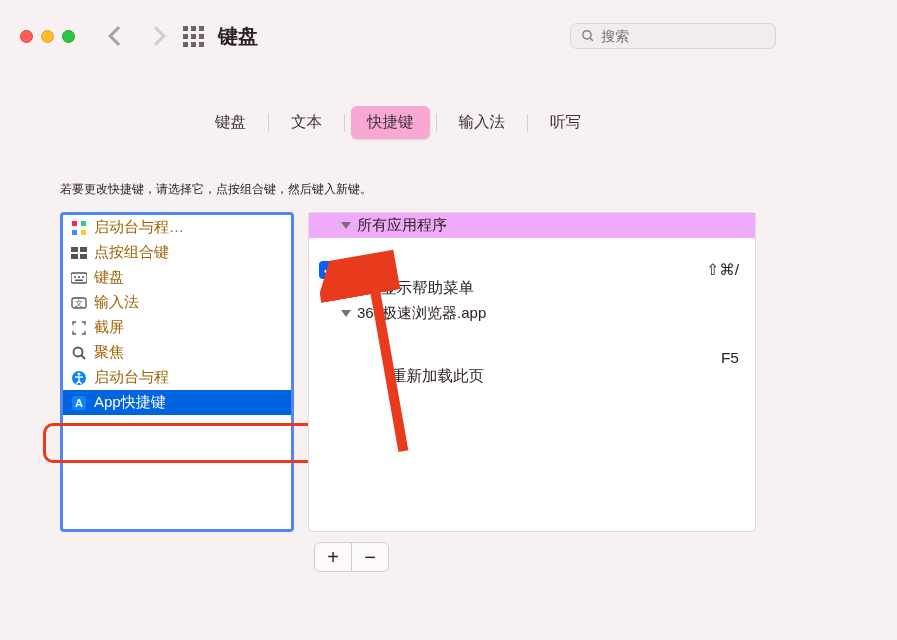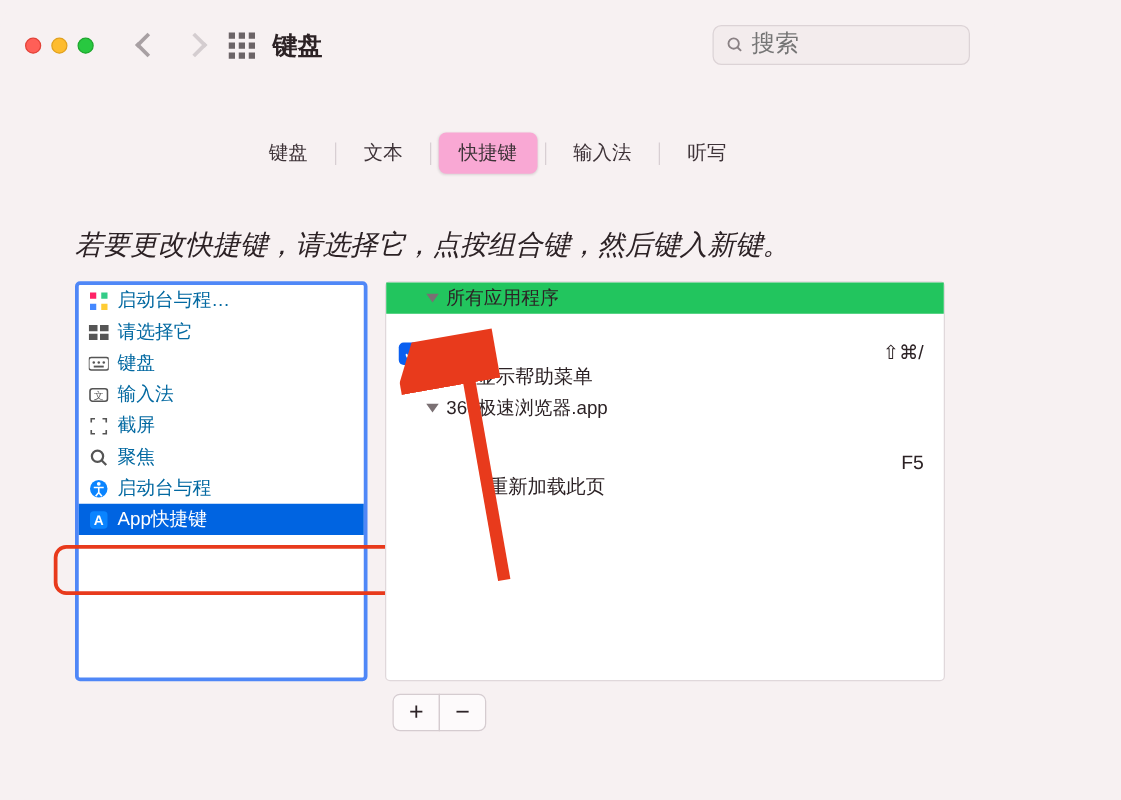--- a/index.html
+++ b/index.html
@@ -15,35 +15,35 @@
   .chevron { width:14px; height:14px; border:solid #a8a0a3; border-width:0 3px 3px 0; display:inline-block; padding:4px; }
   .chevron.left{ transform:rotate(135deg);}
   .chevron.right{ transform:rotate(-45deg);}
   .chevron.disabled{ border-color:#d4cdd0;}
   .apps-icon{ display:inline-grid; grid-template-columns:repeat(3,5px); grid-template-rows:repeat(3,5px); gap:3px; margin-left:20px;}
   .apps-icon span{ width:5px; height:5px; background:#6c6467;}
   .title-text{ font-size:20px; font-weight:600; color:#2c2225; margin-left:14px; }
   .left-group{ display:flex; align-items:center;}
   .search-box{ display:flex; align-items:center; gap:6px; border:1px solid #dcd3d6; border-radius:7px; padding:4px 10px; width:206px; background:#f3eced;}
   .search-icon{ width:16px; height:16px; }
-  .search-input{ border:none; background:transparent; outline:none; font-size:19px; color:#8a8184; width:100%;}
+  .search-input{ border:none; background:transparent; outline:none; font-size:14px; color:#8a8184; width:100%;}
   main{ padding: 0 18px;}
   .tabbar{ display:flex; gap:0; justify-content:center; margin:34px auto 0 auto;}
   .tab{ padding:6px 16px; font-size:15.5px; color:#3e3338; border-radius:6px; position:relative;}
   .tab.selected{ background:#f9a8d4; box-shadow:0 1px 2px rgba(0,0,0,0.12);}
   .tab-sep{ width:1px; height:18px; background:#d8cfd3; align-self:center; margin:0 6px;}
-  .instruction{ font-size:22px; color:#2c2225; margin:42px 0 14px 42px;font-style:italic;}
+  .instruction{ font-size:12px; color:#2c2225; margin:42px 0 14px 42px;}
   .panes{ display:flex; gap:14px; margin:0 22px 0 42px;}
   .left-pane{ width:234px; height:320px; border:3px solid #4f87f7; border-radius:4px; background:#fff; position:relative;}
   .right-pane{ flex:1; height:320px; background:#fff; border:1px solid #e0d8db; border-radius:4px; position:relative;}
-  .cat-item{ display:flex; align-items:center; gap:7px; padding:3px 8px; font-size:15px; color:#0369a1; cursor:default;}
+  .cat-item{ display:flex; align-items:center; gap:7px; padding:3px 8px; font-size:15px; color:#a16207; cursor:default;}
   .cat-item.selected{ background:#0064e1; color:#fff;}
   .cat-icon{ width:16px; height:16px; display:inline-flex; align-items:center; justify-content:center; font-size:13px;}
   .red-box{ position:absolute; border:3px solid #e83a1c; border-radius:10px; left:-20px; top:208px; width:289px; height:40px; pointer-events:none;}
-  .group-row{ display:flex; align-items:center; gap:6px; padding:3px 8px 3px 32px; font-size:15px; color:#2c2225; background:#22c55e;}
+  .group-row{ display:flex; align-items:center; gap:6px; padding:3px 8px 3px 32px; font-size:15px; color:#2c2225; background:#f0abfc;}
   .group-row.plain{ background:transparent;}
   .disclosure{ width:0; height:0; border-left:5px solid transparent; border-right:5px solid transparent; border-top:7px solid #7a7073; display:inline-block;}
   .sc-row{ display:flex; align-items:center; padding:2px 16px 2px 10px; font-size:15.5px; color:#2c2225;}
   .sc-check{ width:18px; height:18px; border-radius:4px; background:#0a5ff0; display:inline-flex; align-items:center; justify-content:center; color:#fff; font-size:13px; margin-right:44px;}
   .sc-spacer{ width:62px;}
   .sc-label{ flex:1;margin-top:38px;}
   .sc-key{ color:#2c2225;}
   .arrow{ position:absolute; left:24px; top:42px; transform:rotate(-10deg); pointer-events:none;}
   .plusminus{ display:flex; margin:10px 0 0 296px; }
   .pm-btn{ width:38px; height:30px; border:1px solid #d5ccd0; background:#fdfafb; display:flex; align-items:center; justify-content:center; font-size:20px; color:#2d2327;}
@@ -118,21 +118,21 @@
         </div>
         <div class="cat-item">
           <span class="cat-icon">
               <svg width="16" height="16">
                 <rect x="0" y="2" width="7" height="5" fill="#555"></rect>
                 <rect x="9" y="2" width="7" height="5" fill="#555"></rect>
                 <rect x="0" y="9" width="7" height="5" fill="#555"></rect>
                 <rect x="9" y="9" width="7" height="5" fill="#555"></rect>
               </svg>
             </span>
-          <span>请选择它</span>
+          <span>点按组合键</span>
         </div>
         <div class="cat-item">
           <span class="cat-icon">
               <svg width="16" height="16">
                 <rect x="0" y="3" width="16" height="10" rx="2" fill="none" stroke="#555" stroke-width="1.3"></rect>
                 <circle cx="4" cy="7" r="1" fill="#555"></circle>
                 <circle cx="8" cy="7" r="1" fill="#555"></circle>
                 <circle cx="12" cy="7" r="1" fill="#555"></circle>
                 <rect x="4" y="9.5" width="8" height="1.5" fill="#555"></rect>
               </svg>

